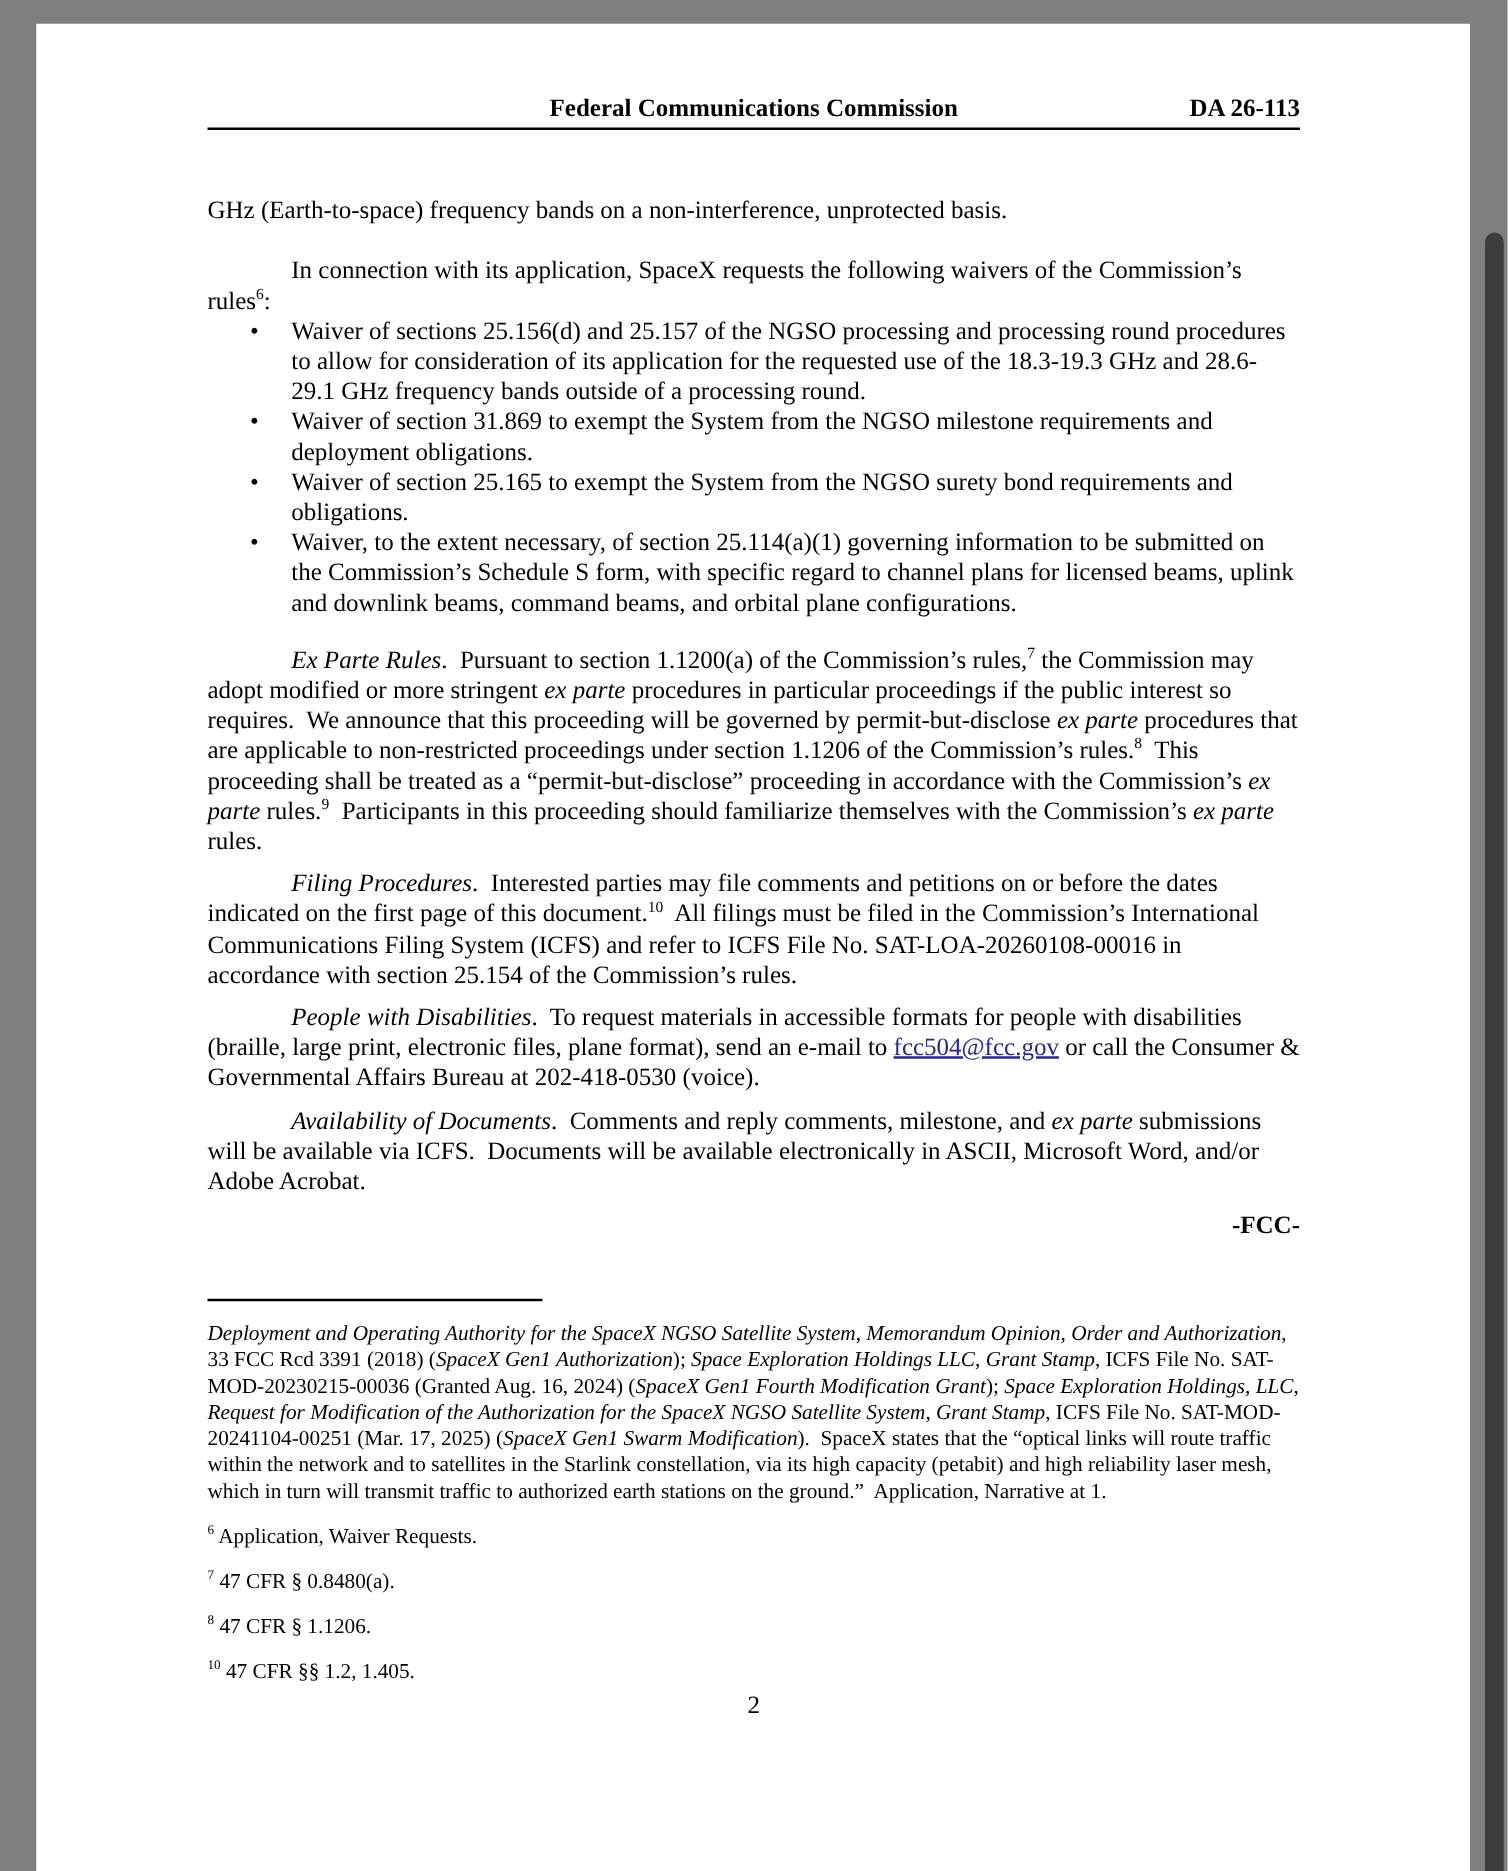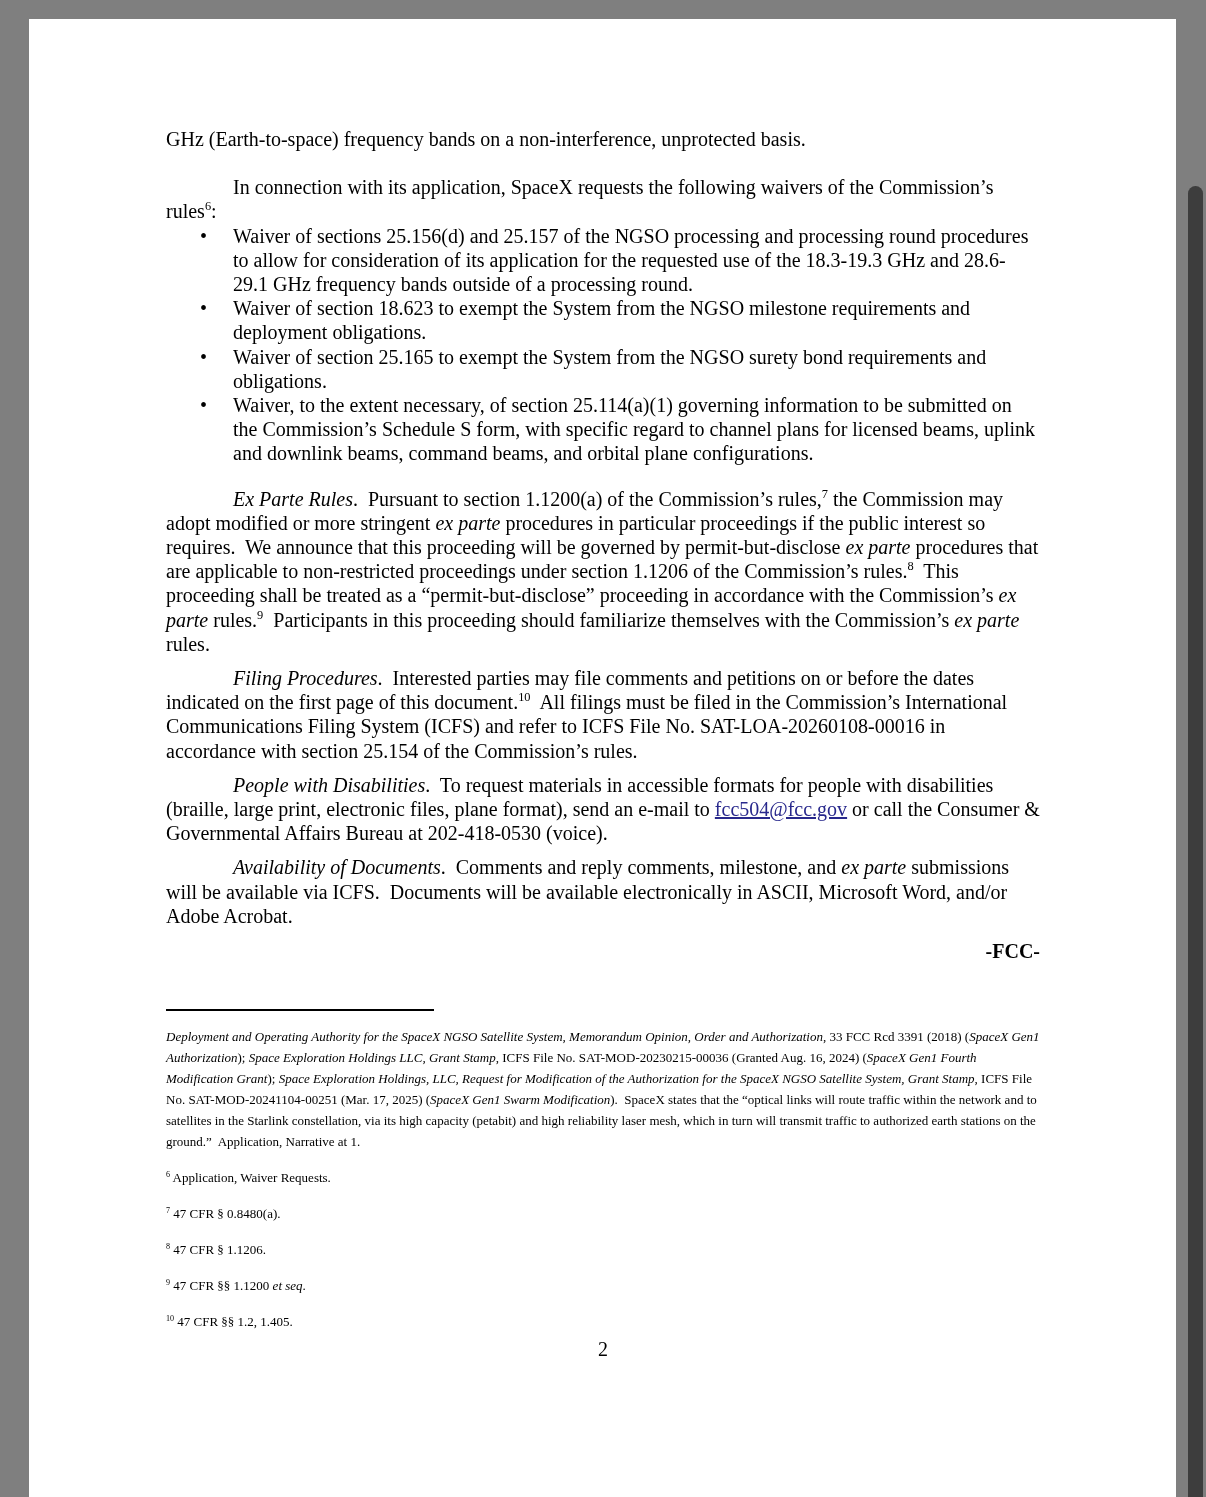--- a/index.html
+++ b/index.html
@@ -60,21 +60,21 @@
     margin-top: 11px;
   }
   .fn-sep {
     margin-top: 46px;
     width: 268px;
     height: 0;
     border-top: 2px solid #000;
   }
   .footnotes {
     margin-top: 15px;
-    font-size: 13px;
+    font-size: 17px;
     line-height: 21px;
   }
   .footnotes p { margin: 0 0 15px 0; }
   .page-number {
     text-align: center;
     margin-top: -10px;
     font-size: 20px;
   }
   .scroll-thumb {
     position: absolute;
@@ -83,28 +83,32 @@
     background: #3d3d3d;
     border-radius: 8px 8px 0 0;
   }
 </style>
 </head>
 <body style="background: rgb(127, 127, 127);">
 
 <div class="page" style="background: rgb(255, 255, 255);">
   <div class="content">
 
+    <div class="hdr">
+      <span>Federal Communications Commission</span>
+      <span class="docno">DA 26-113</span>
+    </div>
 
     <p class="p1"><span>GHz (Earth-to-space) frequency bands on a non-interference, unprotected basis.</span></p>
 
     <p class="indent"><span>In connection with its application, SpaceX requests the following waivers of the Commission’s rules</span><sup>6</sup><span>:</span></p>
 
     <ul class="bullets">
       <li><span>Waiver of sections 25.156(d) and 25.157 of the NGSO processing and processing round procedures to allow for consideration of its application for the requested use of the 18.3-19.3 GHz and 28.6-29.1 GHz frequency bands outside of a processing round.</span></li>
-      <li><span>Waiver of section 18.623 to exempt the System from the NGSO milestone requirements and deployment obligations.</span></li>
+      <li><span>Waiver of section 31.869 to exempt the System from the NGSO milestone requirements and deployment obligations.</span></li>
       <li><span>Waiver of section 25.165 to exempt the System from the NGSO surety bond requirements and obligations.</span></li>
       <li><span>Waiver, to the extent necessary, of section 25.114(a)(1) governing information to be submitted on the Commission’s Schedule S form, with specific regard to channel plans for licensed beams, uplink and downlink beams, command beams, and orbital plane configurations.</span></li>
     </ul>
 
     <p class="sect indent"><span class="it">Ex Parte Rules</span><span>.  Pursuant to section 1.1200(a) of the Commission’s rules,</span><sup>7</sup><span> the Commission may adopt modified or more stringent </span><span class="it">ex parte</span><span> procedures in particular proceedings if the public interest so requires.  We announce that this proceeding will be governed by permit-but-disclose </span><span class="it">ex parte</span><span> procedures that are applicable to non-restricted proceedings under section 1.1206 of the Commission’s rules.</span><sup>8</sup><span>  This proceeding shall be treated as a “permit-but-disclose” proceeding in accordance with the Commission’s </span><span class="it">ex parte</span><span> rules.</span><sup>9</sup><span>  Participants in this proceeding should familiarize themselves with the Commission’s </span><span class="it">ex parte</span><span> rules.</span></p>
 
     <p class="sect indent"><span class="it">Filing Procedures</span><span>.  Interested parties may file comments and petitions on or before the dates indicated on the first page of this document.</span><sup>10</sup><span>  All filings must be filed in the Commission’s International Communications Filing System (ICFS) and refer to ICFS File No. SAT-LOA-20260108-00016 in accordance with section 25.154 of the Commission’s rules.</span></p>
 
     <p class="sect indent"><span class="it">People with Disabilities</span><span>.  To request materials in accessible formats for people with disabilities (braille, large print, electronic files, plane format), send an e-mail to </span><span class="link">fcc504@fcc.gov</span><span> or call the Consumer &amp; Governmental Affairs Bureau at 202-418-0530 (voice).</span></p>
 
@@ -112,21 +116,20 @@
 
     <p class="fcc">-FCC-</p>
 
     <div class="fn-sep"></div>
 
     <div class="footnotes">
       <p><span class="it">Deployment and Operating Authority for the SpaceX NGSO Satellite System, Memorandum Opinion, Order and Authorization</span><span>, 33 FCC Rcd 3391 (2018) (</span><span class="it">SpaceX Gen1 Authorization</span><span>); </span><span class="it">Space Exploration Holdings LLC, Grant Stamp</span><span>, ICFS File No. SAT-MOD-20230215-00036 (Granted Aug. 16, 2024) (</span><span class="it">SpaceX Gen1 Fourth Modification Grant</span><span>); </span><span class="it">Space Exploration Holdings, LLC, Request for Modification of the Authorization for the SpaceX NGSO Satellite System, Grant Stamp</span><span>, ICFS File No. SAT-MOD-20241104-00251 (Mar. 17, 2025) (</span><span class="it">SpaceX Gen1 Swarm Modification</span><span>).  SpaceX states that the “optical links will route traffic within the network and to satellites in the Starlink constellation, via its high capacity (petabit) and high reliability laser mesh, which in turn will transmit traffic to authorized earth stations on the ground.”  Application, Narrative at 1.</span></p>
       <p><sup>6</sup><span> Application, Waiver Requests.</span></p>
       <p><sup>7</sup><span> 47 CFR § 0.8480(a).</span></p>
       <p><sup>8</sup><span> 47 CFR § 1.1206.</span></p>
-      <p><sup>9</sup><span> 47 CFR §§ 1.1200 </span><span class="it">et seq</span><span>.</span></p>
       <p><sup>10</sup><span> 47 CFR §§ 1.2, 1.405.</span></p>
     </div>
 
     <div class="page-number">2</div>
 
   </div>
 </div>
 
 <div class="scroll-thumb" style="background: rgb(61, 61, 61);"></div>
 

